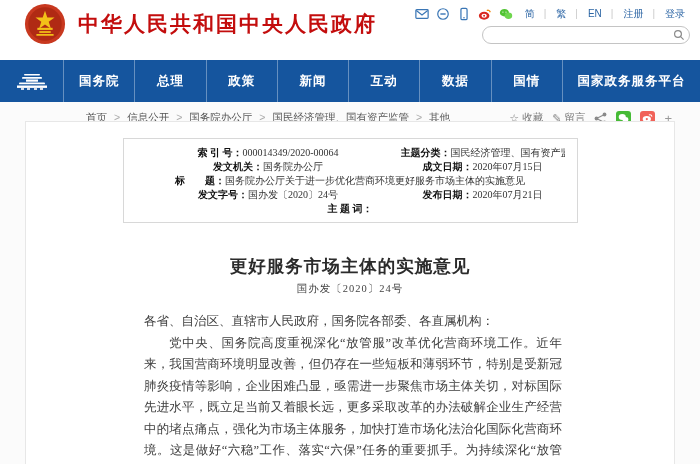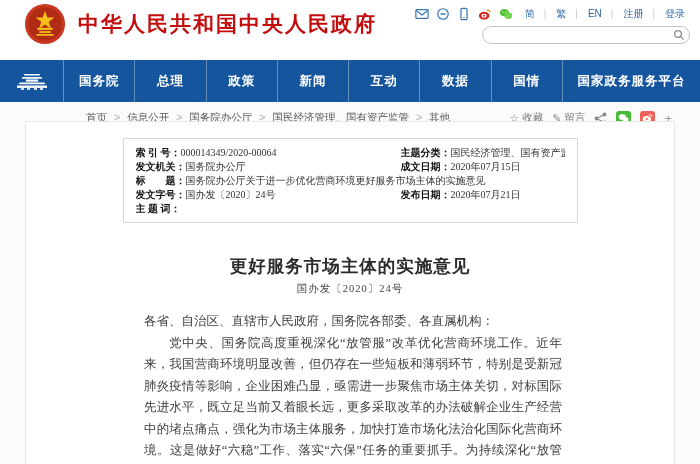--- a/index.html
+++ b/index.html
@@ -36,21 +36,21 @@
   .actions { display:flex; align-items:center; gap:9px; color:#777; }
   .action { display:flex; align-items:center; gap:3px; cursor:pointer; }
   .glyph { color:#8a8a8a; font-size:11px; }
   .badge { width:15px; height:15px; border-radius:3px; display:flex; align-items:center; justify-content:center; cursor:pointer; }
   .badge.wechat { background:#46bb36; }
   .badge.weibo { background:#f16158; }
   .plus { color:#999; font-size:13px; cursor:pointer; }
   
   .card { position:absolute; left:25px; top:121px; width:650px; height:400px; background:#fff; border:1px solid #e7e7e7; }
   .meta-box { width:455px; margin:16px auto 0; border:1px solid #d8d8d8; padding:7px 12px 6px; font-size:10px; line-height:14px; font-family:"Liberation Serif","DejaVu Serif",serif; }
-  .meta-grid { display:grid; grid-template-columns:265px 1fr; }
+  .meta-grid { display:grid; grid-template-columns:265px 1fr;text-align:center; }
   .meta-cell { white-space:nowrap; overflow:hidden; }
   .meta-cell.full { grid-column:1 / span 2; }
   .meta-label { font-weight:bold; color:#111; }
   .meta-value { color:#333; }
   .doc-title { margin-top:32px; text-align:center; font-family:"Liberation Serif","DejaVu Serif",serif; font-weight:bold; font-size:17.5px; line-height:22px; color:#2b2b2b; letter-spacing:1px; }
   .doc-number { margin-top:5px; text-align:center; font-family:"Liberation Serif","DejaVu Serif",serif; font-size:10.5px; color:#444; letter-spacing:1px; }
   .doc-body { margin:15px 112px 0 118px; font-family:"Liberation Serif","DejaVu Serif",serif; font-size:12.5px; line-height:21.5px; color:#3d3d3d; text-align:justify; }
   .doc-body p.indent { text-indent:2em; }
 </style>
 </head>

